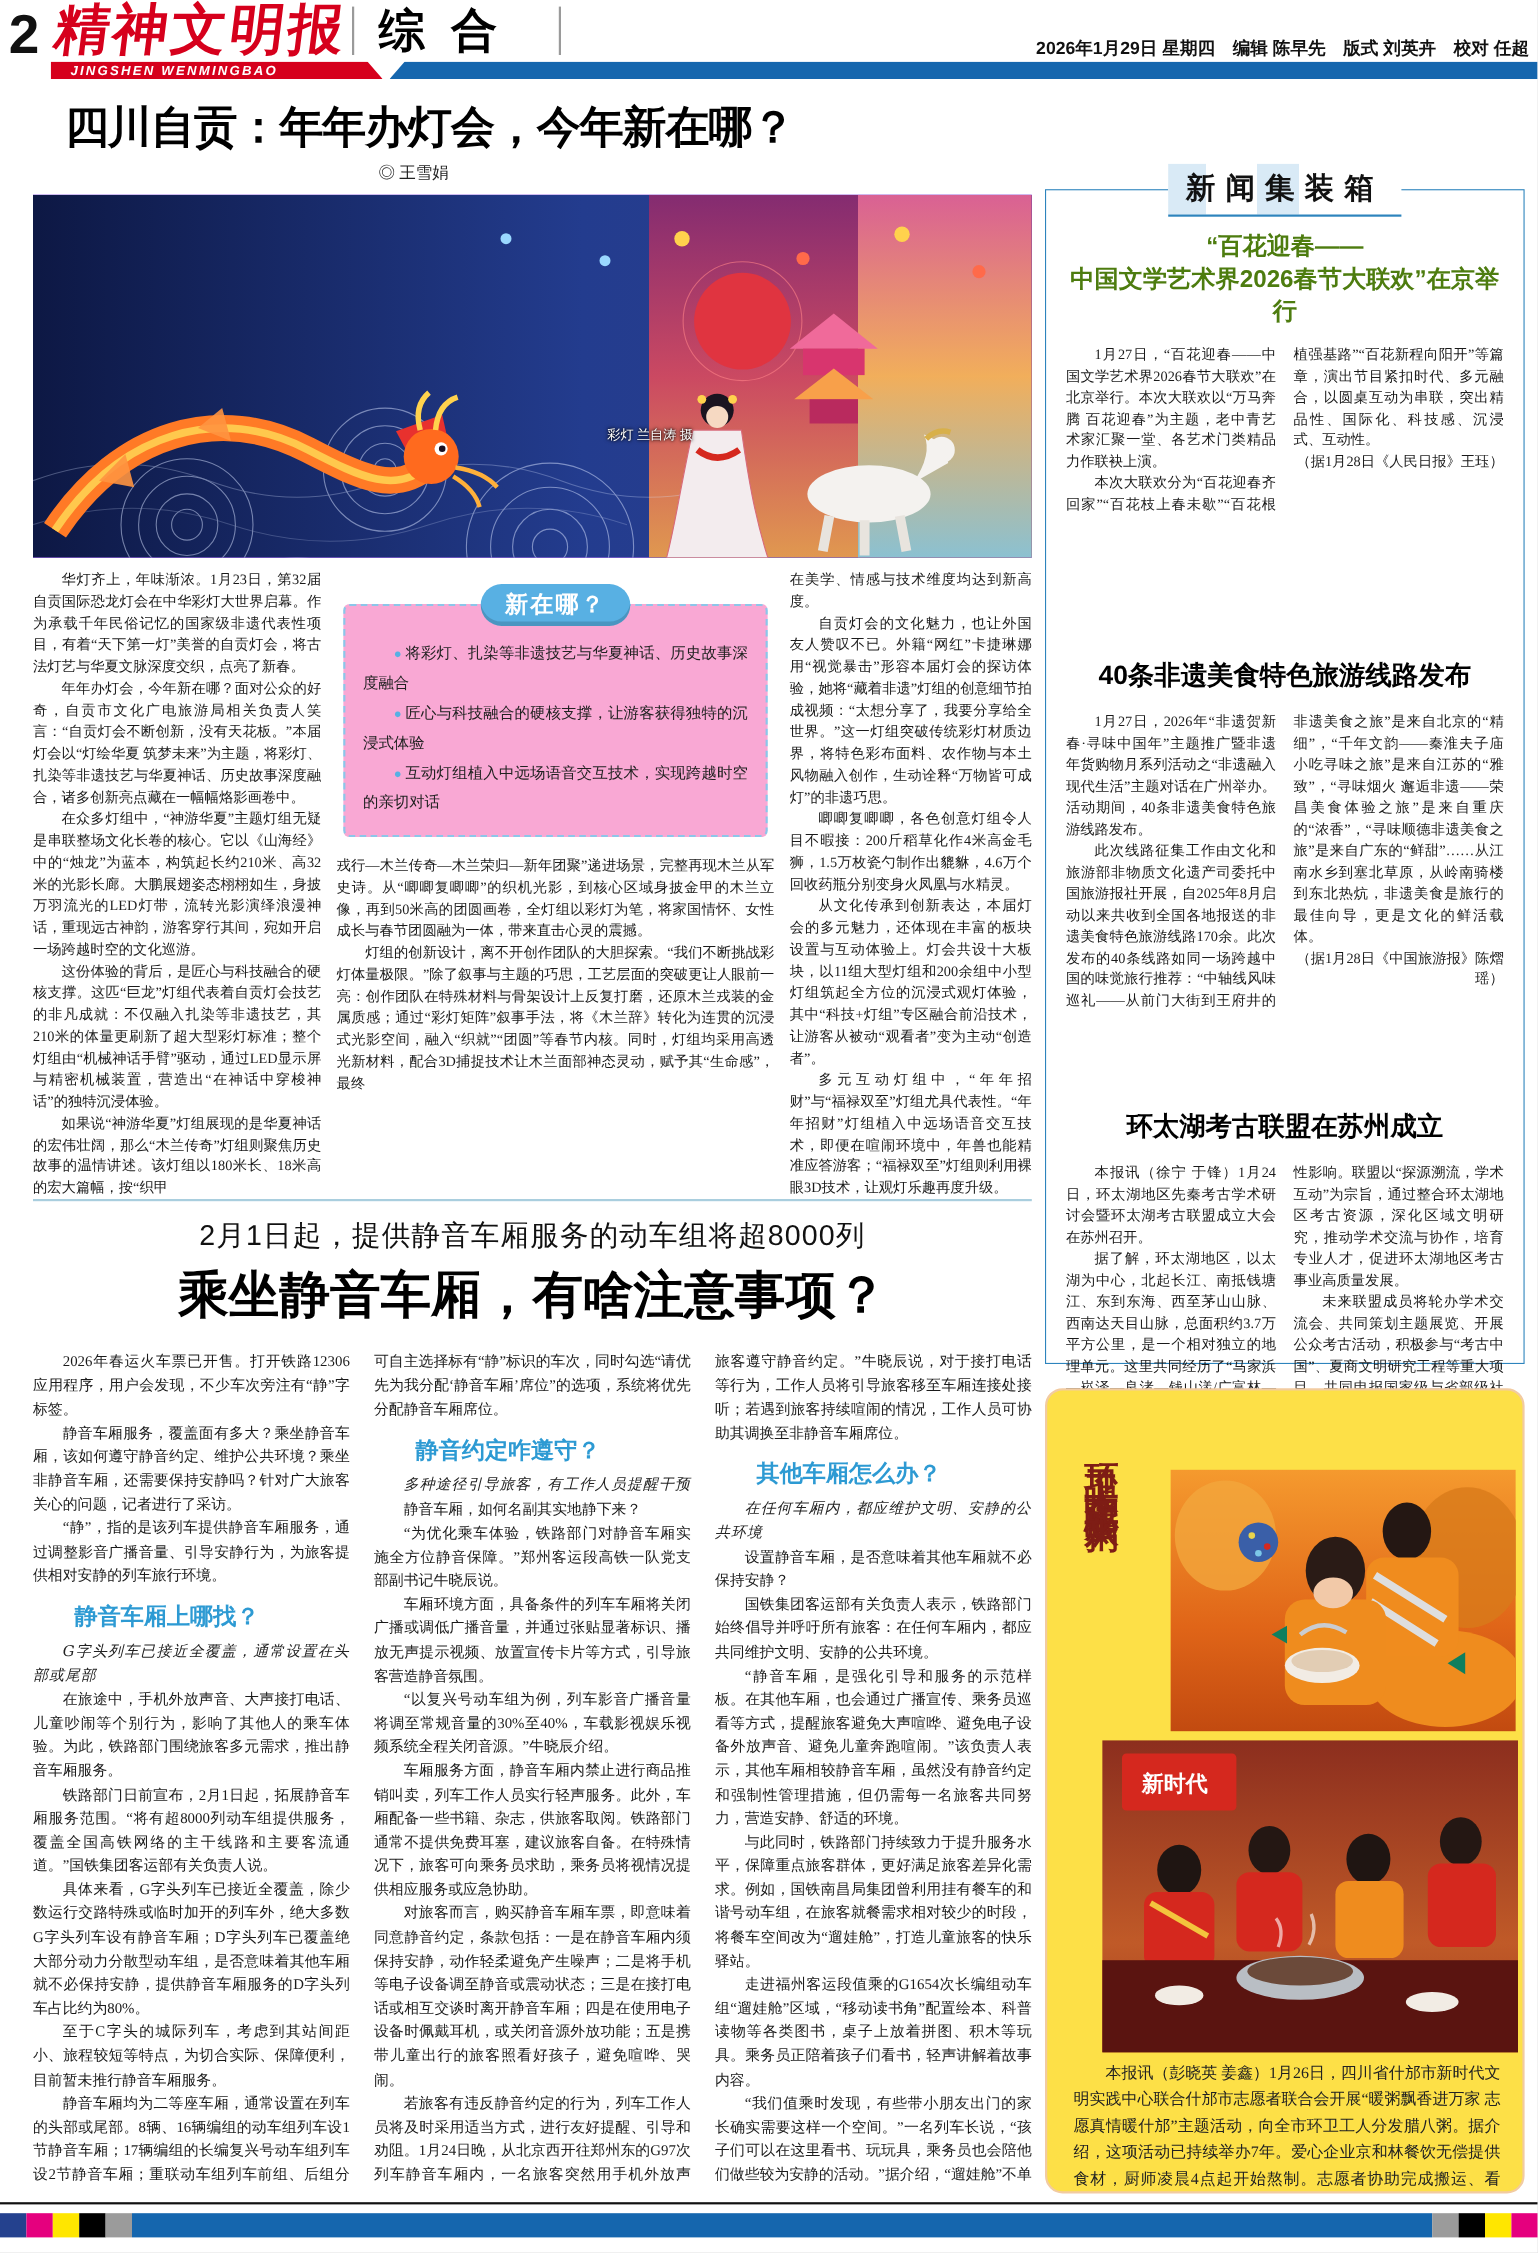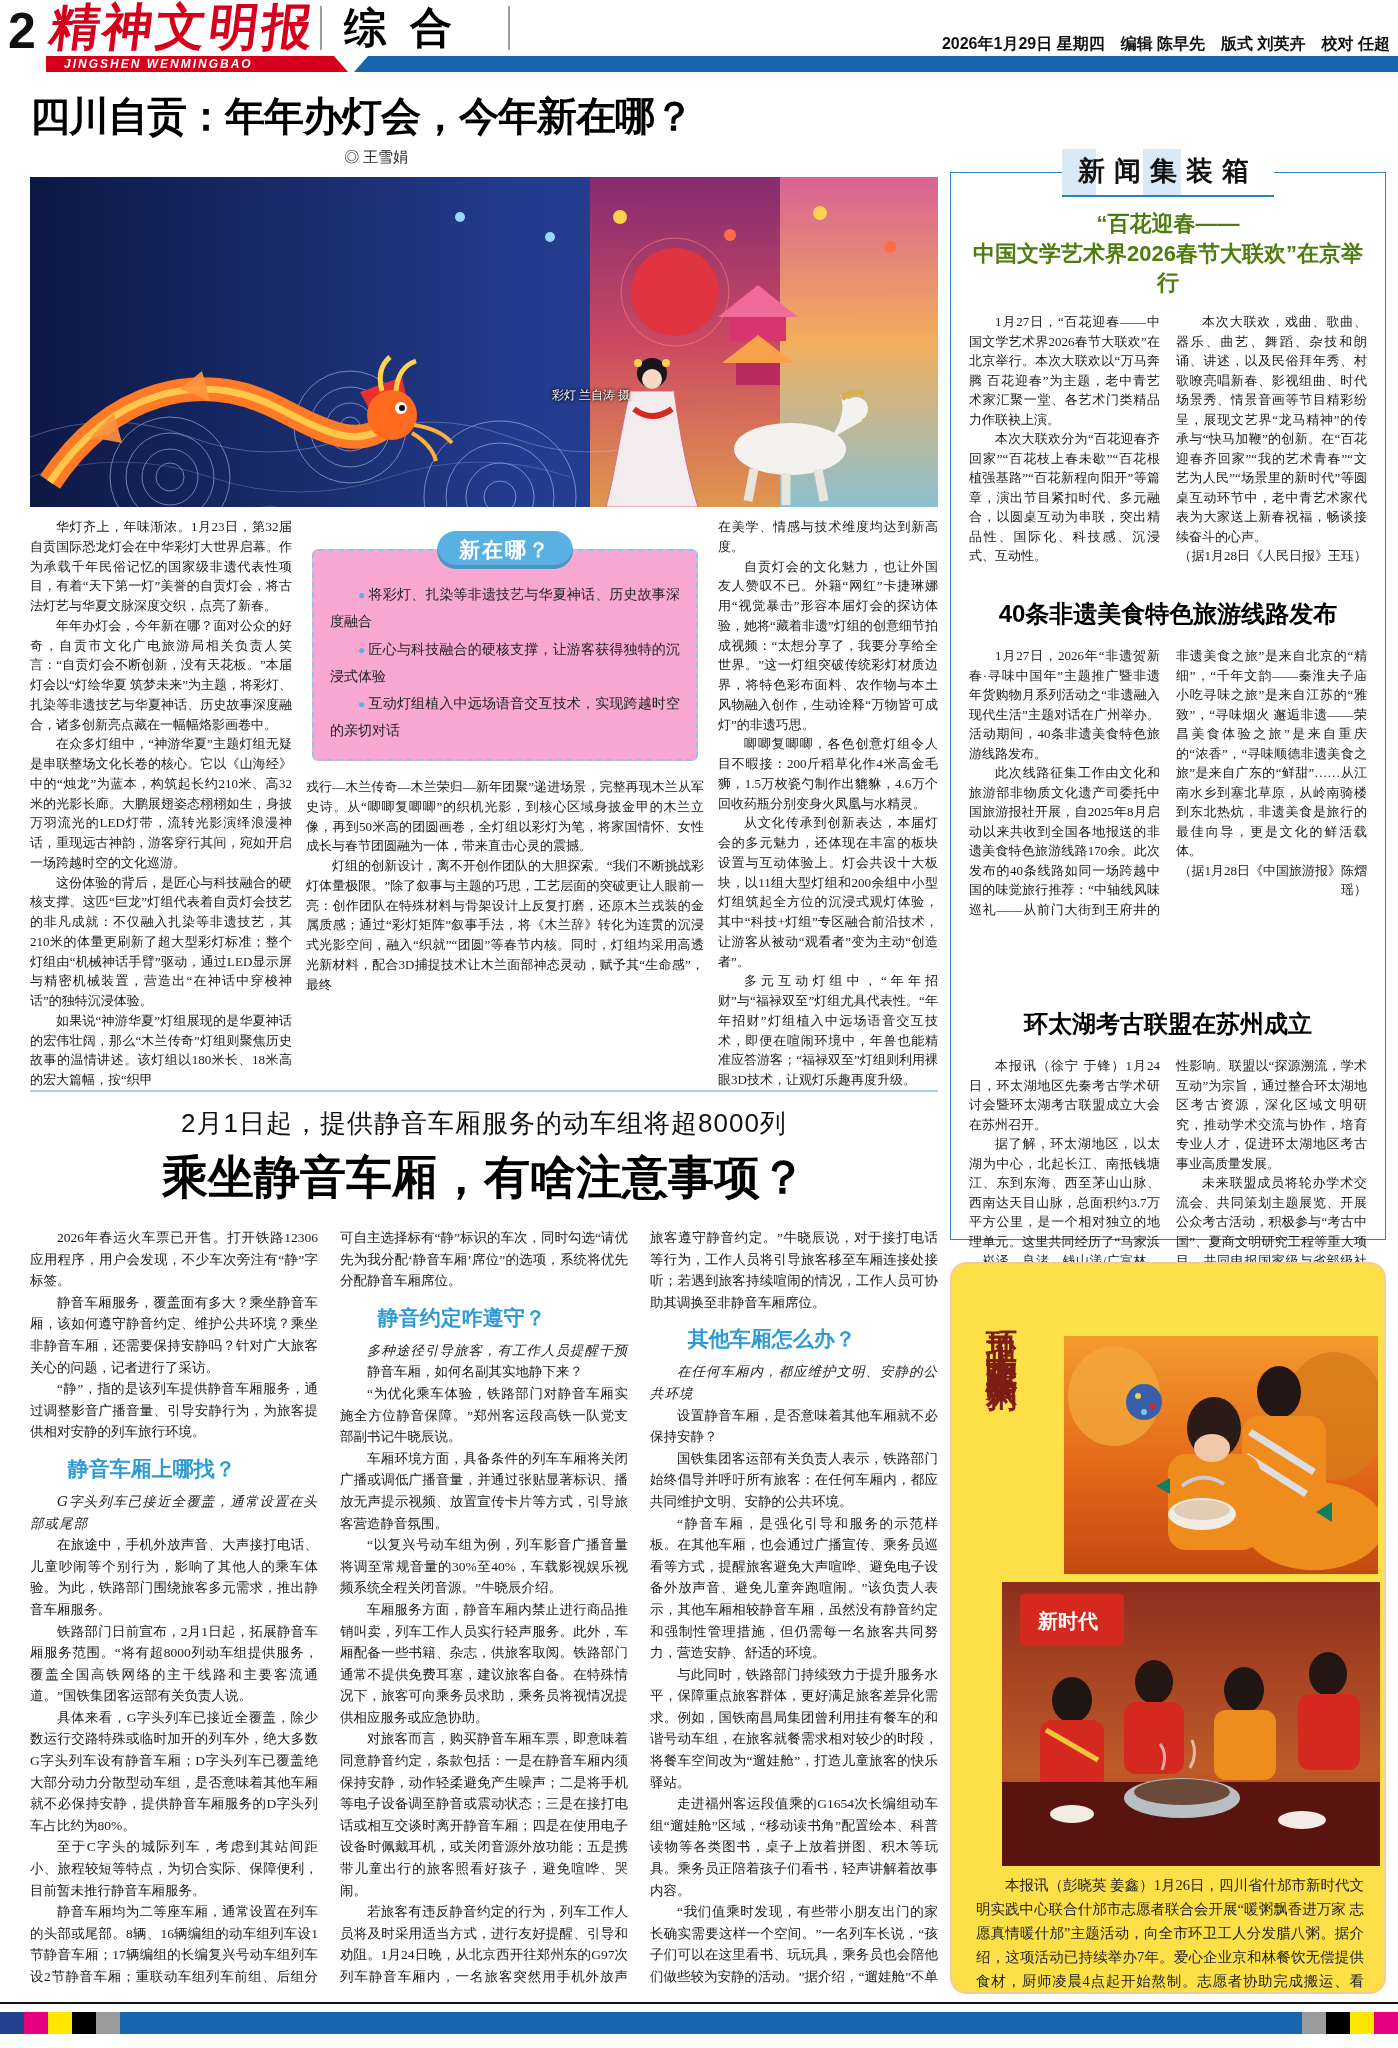--- a/index.html
+++ b/index.html
@@ -17,21 +17,21 @@
   .bluebar{position:absolute;left:354px;top:56px;width:1044px;height:16px;background:#1566ae;
             clip-path:polygon(14px 0,100% 0,100% 100%,0 100%);}
   .vdiv{position:absolute;top:6px;width:2px;height:44px;background:#9a9a9a;}
   .d1{left:320px;} .d2{left:508px;}
   .section{position:absolute;left:344px;top:0px;font:900 42px "Liberation Sans",sans-serif;
             letter-spacing:24px;color:#000;}
   .dateline{position:absolute;right:8px;top:34px;font:700 16px "Liberation Sans",sans-serif;color:#111;}
 
   
   #lead{position:absolute;left:30px;top:86px;width:908px;}
-  #lead h1{width:692px;margin:4px 0 0;text-align:left;font:900 40px/1.3 "Liberation Sans",sans-serif;
+  #lead h1{width:692px;margin:4px 0 0;text-align:right;font:900 40px/1.3 "Liberation Sans",sans-serif;
            letter-spacing:-1px;color:#000;}
   .byline{width:692px;text-align:center;font-size:15px;color:#222;margin:6px 0 10px;}
   .hero{position:relative;width:908px;height:330px;background:#6d28d9;overflow:hidden;}
   .photocap{position:absolute;left:522px;top:210px;color:#fff;font-size:12px;text-shadow:0 0 4px #000,0 0 2px #000;}
   .lead-body{display:flex;gap:14px;margin-top:10px;height:576px;overflow:hidden;}
   .lead-body p{margin:0;text-indent:2em;font-size:13px;line-height:1.52;text-align:justify;}
   .lcol.c1{width:262px;} .midwrap{width:398px;} .lcol.c4{width:220px;}
   .c4 p:first-child{text-indent:0;}
   .newbox{position:relative;border:2px dashed #8cc6e9;border-radius:6px;margin:32px 6px 16px;
           padding:30px 16px 8px;height:212px;box-sizing:border-box;background:#f9a8d4;}
@@ -297,21 +297,20 @@
     <h2 class="nb-head">新闻集装箱</h2>
 
     <article>
       <h3 class="nb-t">
         <span>“百花迎春——</span><br>
         <span>中国文学艺术界2026春节大联欢”在京举行</span>
       </h3>
       <div class="nb-body credited h-s1">
           <p>1月27日，“百花迎春——中国文学艺术界2026春节大联欢”在北京举行。本次大联欢以“万马奔腾 百花迎春”为主题，老中青艺术家汇聚一堂、各艺术门类精品力作联袂上演。</p>
           <p>本次大联欢分为“百花迎春齐回家”“百花枝上春未歇”“百花根植强基路”“百花新程向阳开”等篇章，演出节目紧扣时代、多元融合，以圆桌互动为串联，突出精品性、国际化、科技感、沉浸式、互动性。</p>
-          <p>本次大联欢，戏曲、歌曲、器乐、曲艺、舞蹈、杂技和朗诵、讲述，以及民俗拜年秀、村歌嘹亮唱新春、影视组曲、时代场景秀、情景音画等节目精彩纷呈，展现文艺界“龙马精神”的传承与“快马加鞭”的创新。在“百花迎春齐回家”“我的艺术青春”“文艺为人民”“场景里的新时代”等圆桌互动环节中，老中青艺术家代表为大家送上新春祝福，畅谈接续奋斗的心声。</p>
           <p>（据1月28日《人民日报》王珏）</p>
         </div>
     </article>
 
     <article>
       <h3 class="nb-t2">40条非遗美食特色旅游线路发布</h3>
       <div class="nb-body credited h-s2">
           <p>1月27日，2026年“非遗贺新春·寻味中国年”主题推广暨非遗年货购物月系列活动之“非遗融入现代生活”主题对话在广州举办。活动期间，40条非遗美食特色旅游线路发布。</p>
           <p>此次线路征集工作由文化和旅游部非物质文化遗产司委托中国旅游报社开展，自2025年8月启动以来共收到全国各地报送的非遗美食特色旅游线路170余。此次发布的40条线路如同一场跨越中国的味觉旅行推荐：“中轴线风味巡礼——从前门大街到王府井的非遗美食之旅”是来自北京的“精细”，“千年文韵——秦淮夫子庙小吃寻味之旅”是来自江苏的“雅致”，“寻味烟火 邂逅非遗——荣昌美食体验之旅”是来自重庆的“浓香”，“寻味顺德非遗美食之旅”是来自广东的“鲜甜”……从江南水乡到塞北草原，从岭南骑楼到东北热炕，非遗美食是旅行的最佳向导，更是文化的鲜活载体。</p>
           <p>（据1月28日《中国旅游报》陈熠瑶）</p>

